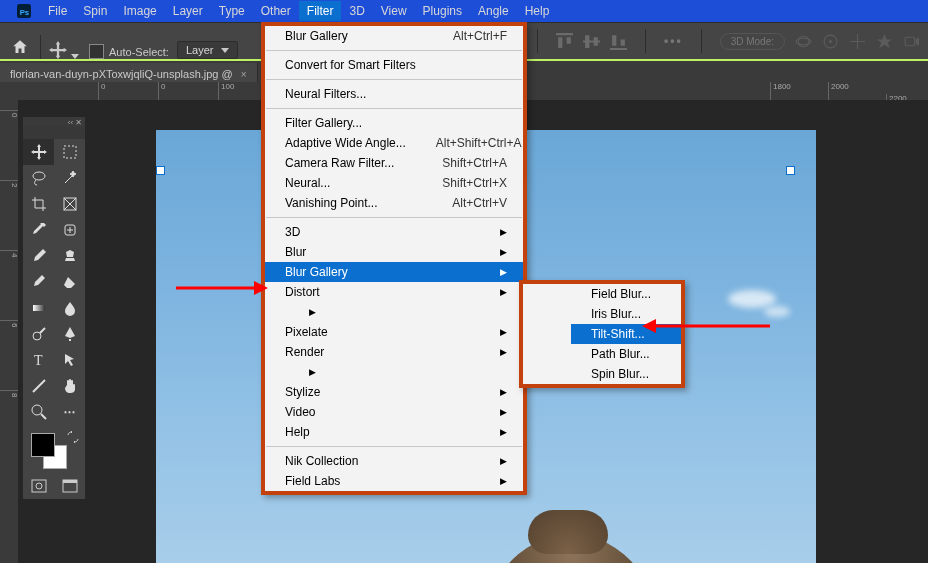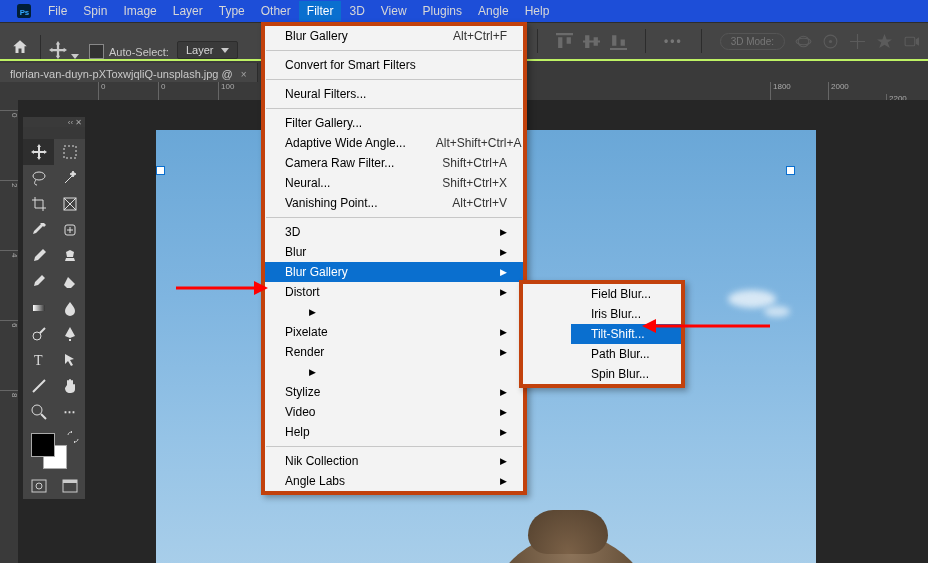--- a/index.html
+++ b/index.html
@@ -420,21 +420,21 @@
     <div class="row">
       <span class="lbl">Help</span>
       <span class="arrow">▶</span>
     </div>
     <div class="sep"></div>
     <div class="row">
       <span class="lbl">Nik Collection</span>
       <span class="arrow">▶</span>
     </div>
     <div class="row">
-      <span class="lbl">Angle Labs</span>
+      <span class="lbl">Field Labs</span>
       <span class="arrow">▶</span>
     </div>
   </div>
 
 <div class="menu m2" id="blur-submenu">
     <div class="row">
       <span class="lbl">Field Blur...</span>
     </div>
     <div class="row">
       <span class="lbl">Iris Blur...</span>

